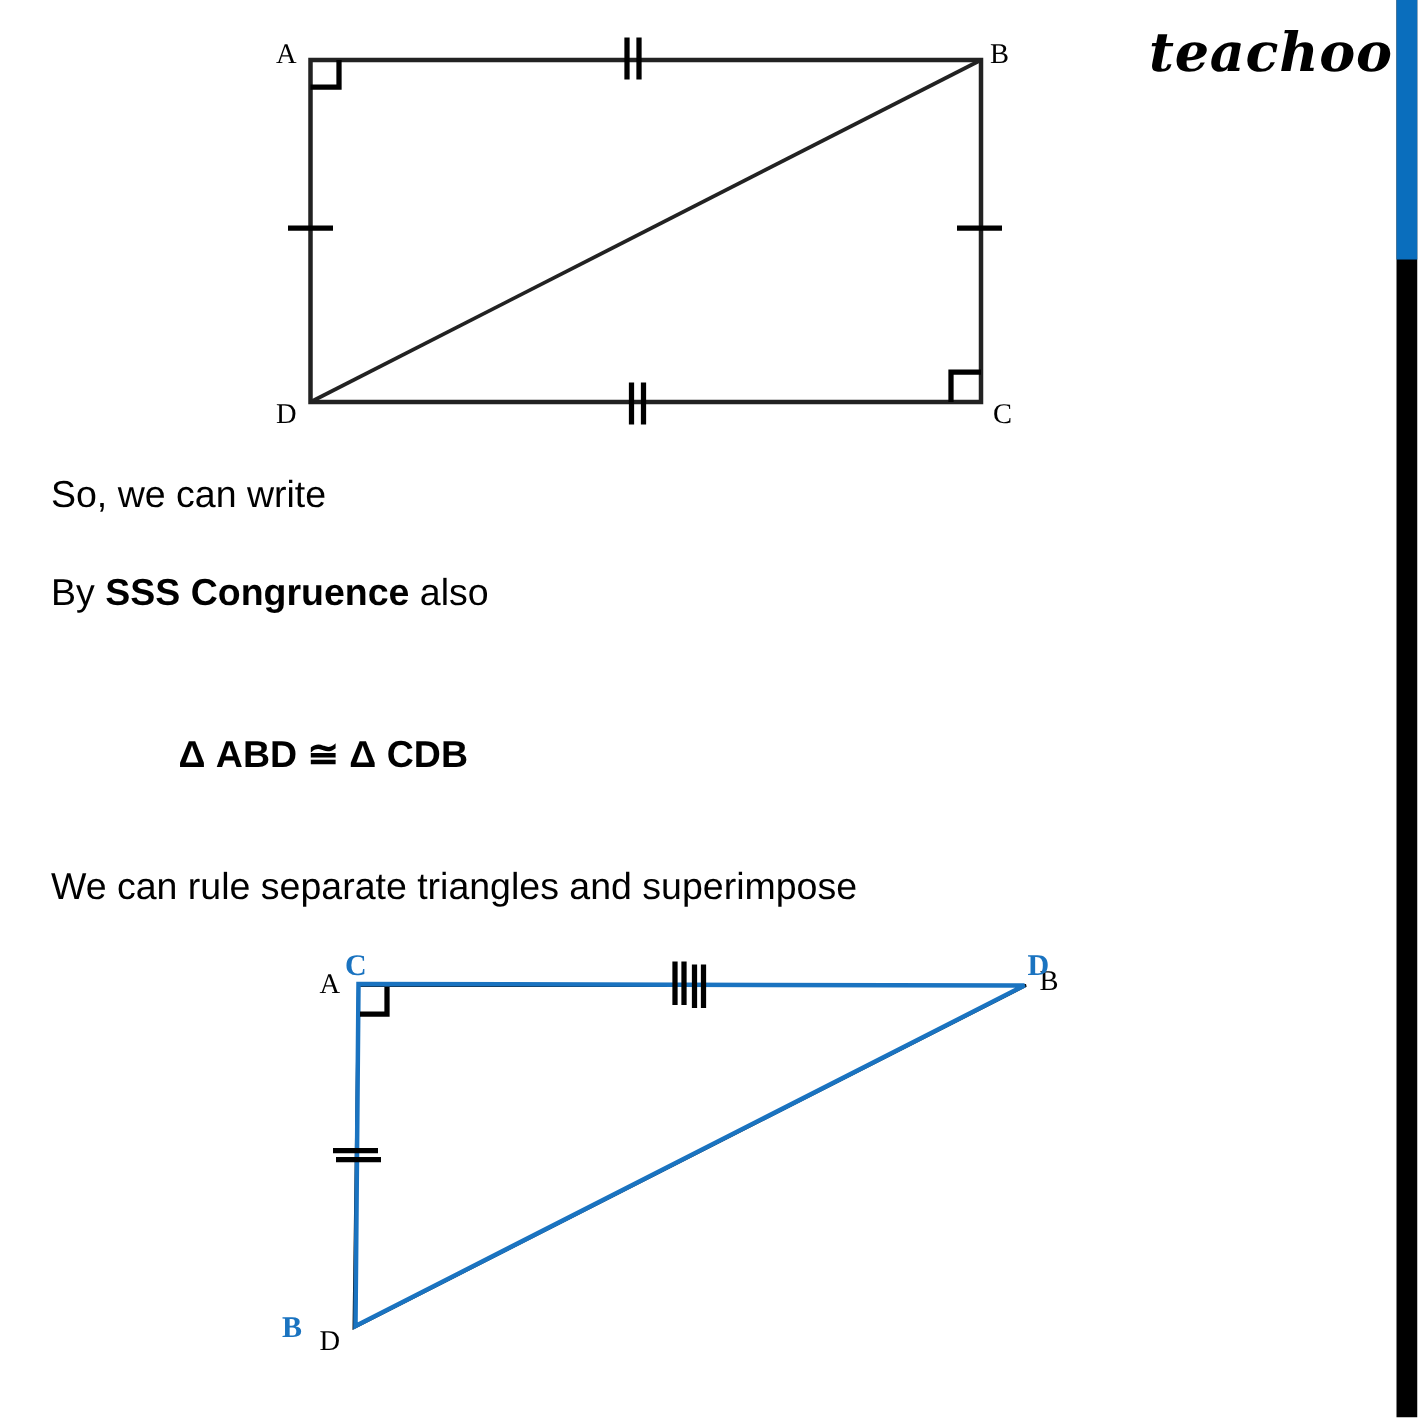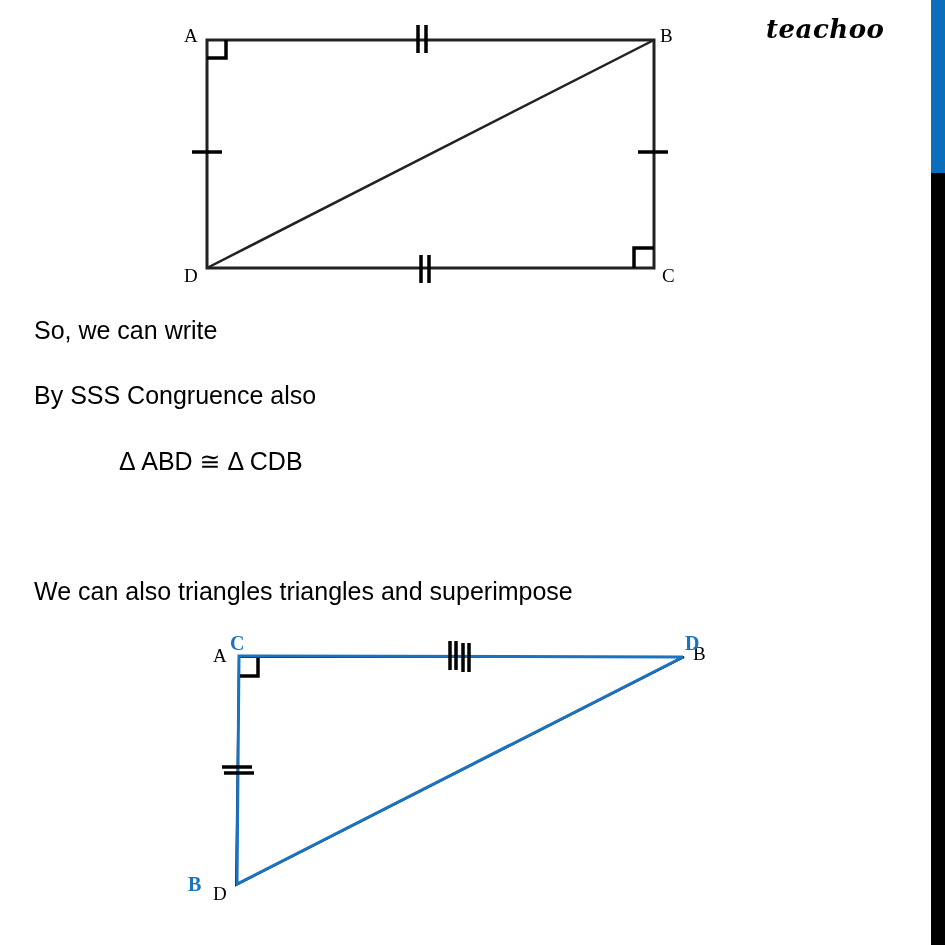--- a/index.html
+++ b/index.html
@@ -1,24 +1,24 @@
 <!DOCTYPE html>
 <html><head>
   <meta charset="utf-8">
   <style>
     html, body { margin: 0; padding: 0; background: #ffffff; }
     body { width: 945px; height: 945px; position: relative; overflow: hidden; font-family: "Liberation Sans", sans-serif; color: #000; }
     .sidebar-bar { position: absolute; left: 931px; top: 0; width: 14px; height: 945px; background: #000; }
     .sidebar-bar .accent { position: absolute; left: 0; top: 0; width: 14px; height: 173px; background: #0a6ebd; }
-    .logo { position: absolute; left: 766px; top: 14px; font-family: "DejaVu Serif", serif; font-style: italic; font-weight: bold; font-size: 26px; letter-spacing: 0.5px; }
+    .logo { position: absolute; left: 766px; top: 14px; font-family: "DejaVu Serif", serif; font-style: italic; font-weight: bold; font-size: 36px; letter-spacing: 0.5px; }
     svg.figure { position: absolute; left: 0; top: 0; }
     .vlabel { font-family: "Liberation Serif", serif; font-size: 19px; }
     .vlabel-blue { font-family: "Liberation Serif", serif; font-size: 20px; font-weight: bold; fill: #1a73c0; }
     .text-line { position: absolute; left: 34px; font-size: 25px; line-height: 32px; white-space: nowrap; }
-    .bold { font-weight: normal; }
+    .bold { font-weight: bold; margin-top: 42px; }
     .indent { left: 119px; }
   </style>
 </head>
 <body>
 
 <div class="sidebar-bar">
   <div class="accent"></div>
 </div>
 
 <div class="logo">teachoo</div>
@@ -70,13 +70,13 @@
 </svg>
 
 <div class="text-line" style="top:314px;">So, we can write</div>
 
 <div class="text-line" style="top:379px;">
   <span>By </span><span class="bold">SSS Congruence</span><span> also</span>
 </div>
 
 <div class="text-line indent bold" style="top:445px;">Δ ABD ≅ Δ CDB</div>
 
-<div class="text-line" style="top:575px;">We can also triangles triangles and superimpose</div>
+<div class="text-line" style="top:575px;">We can rule separate triangles and superimpose</div>
 
 </body></html>

